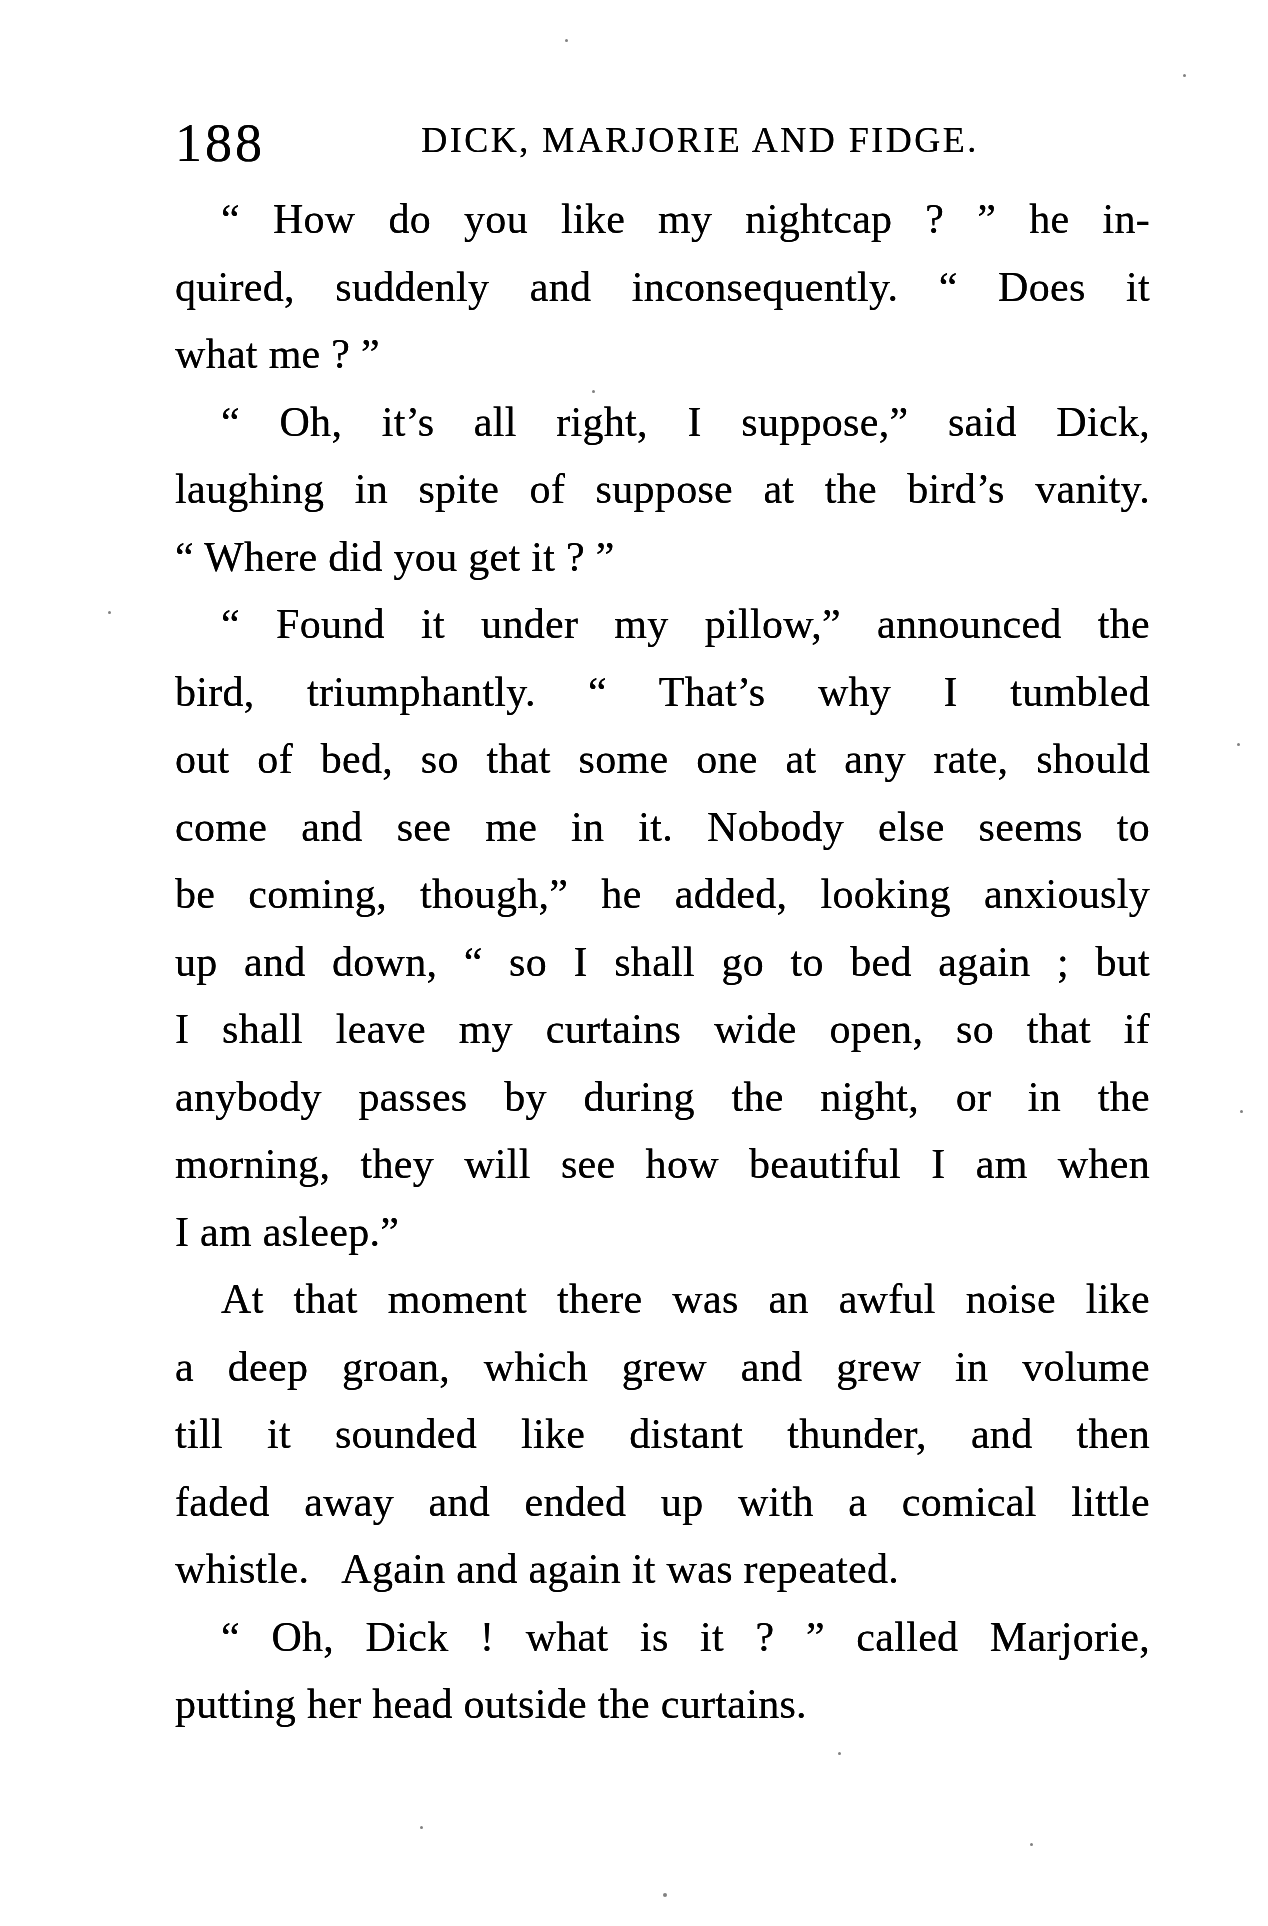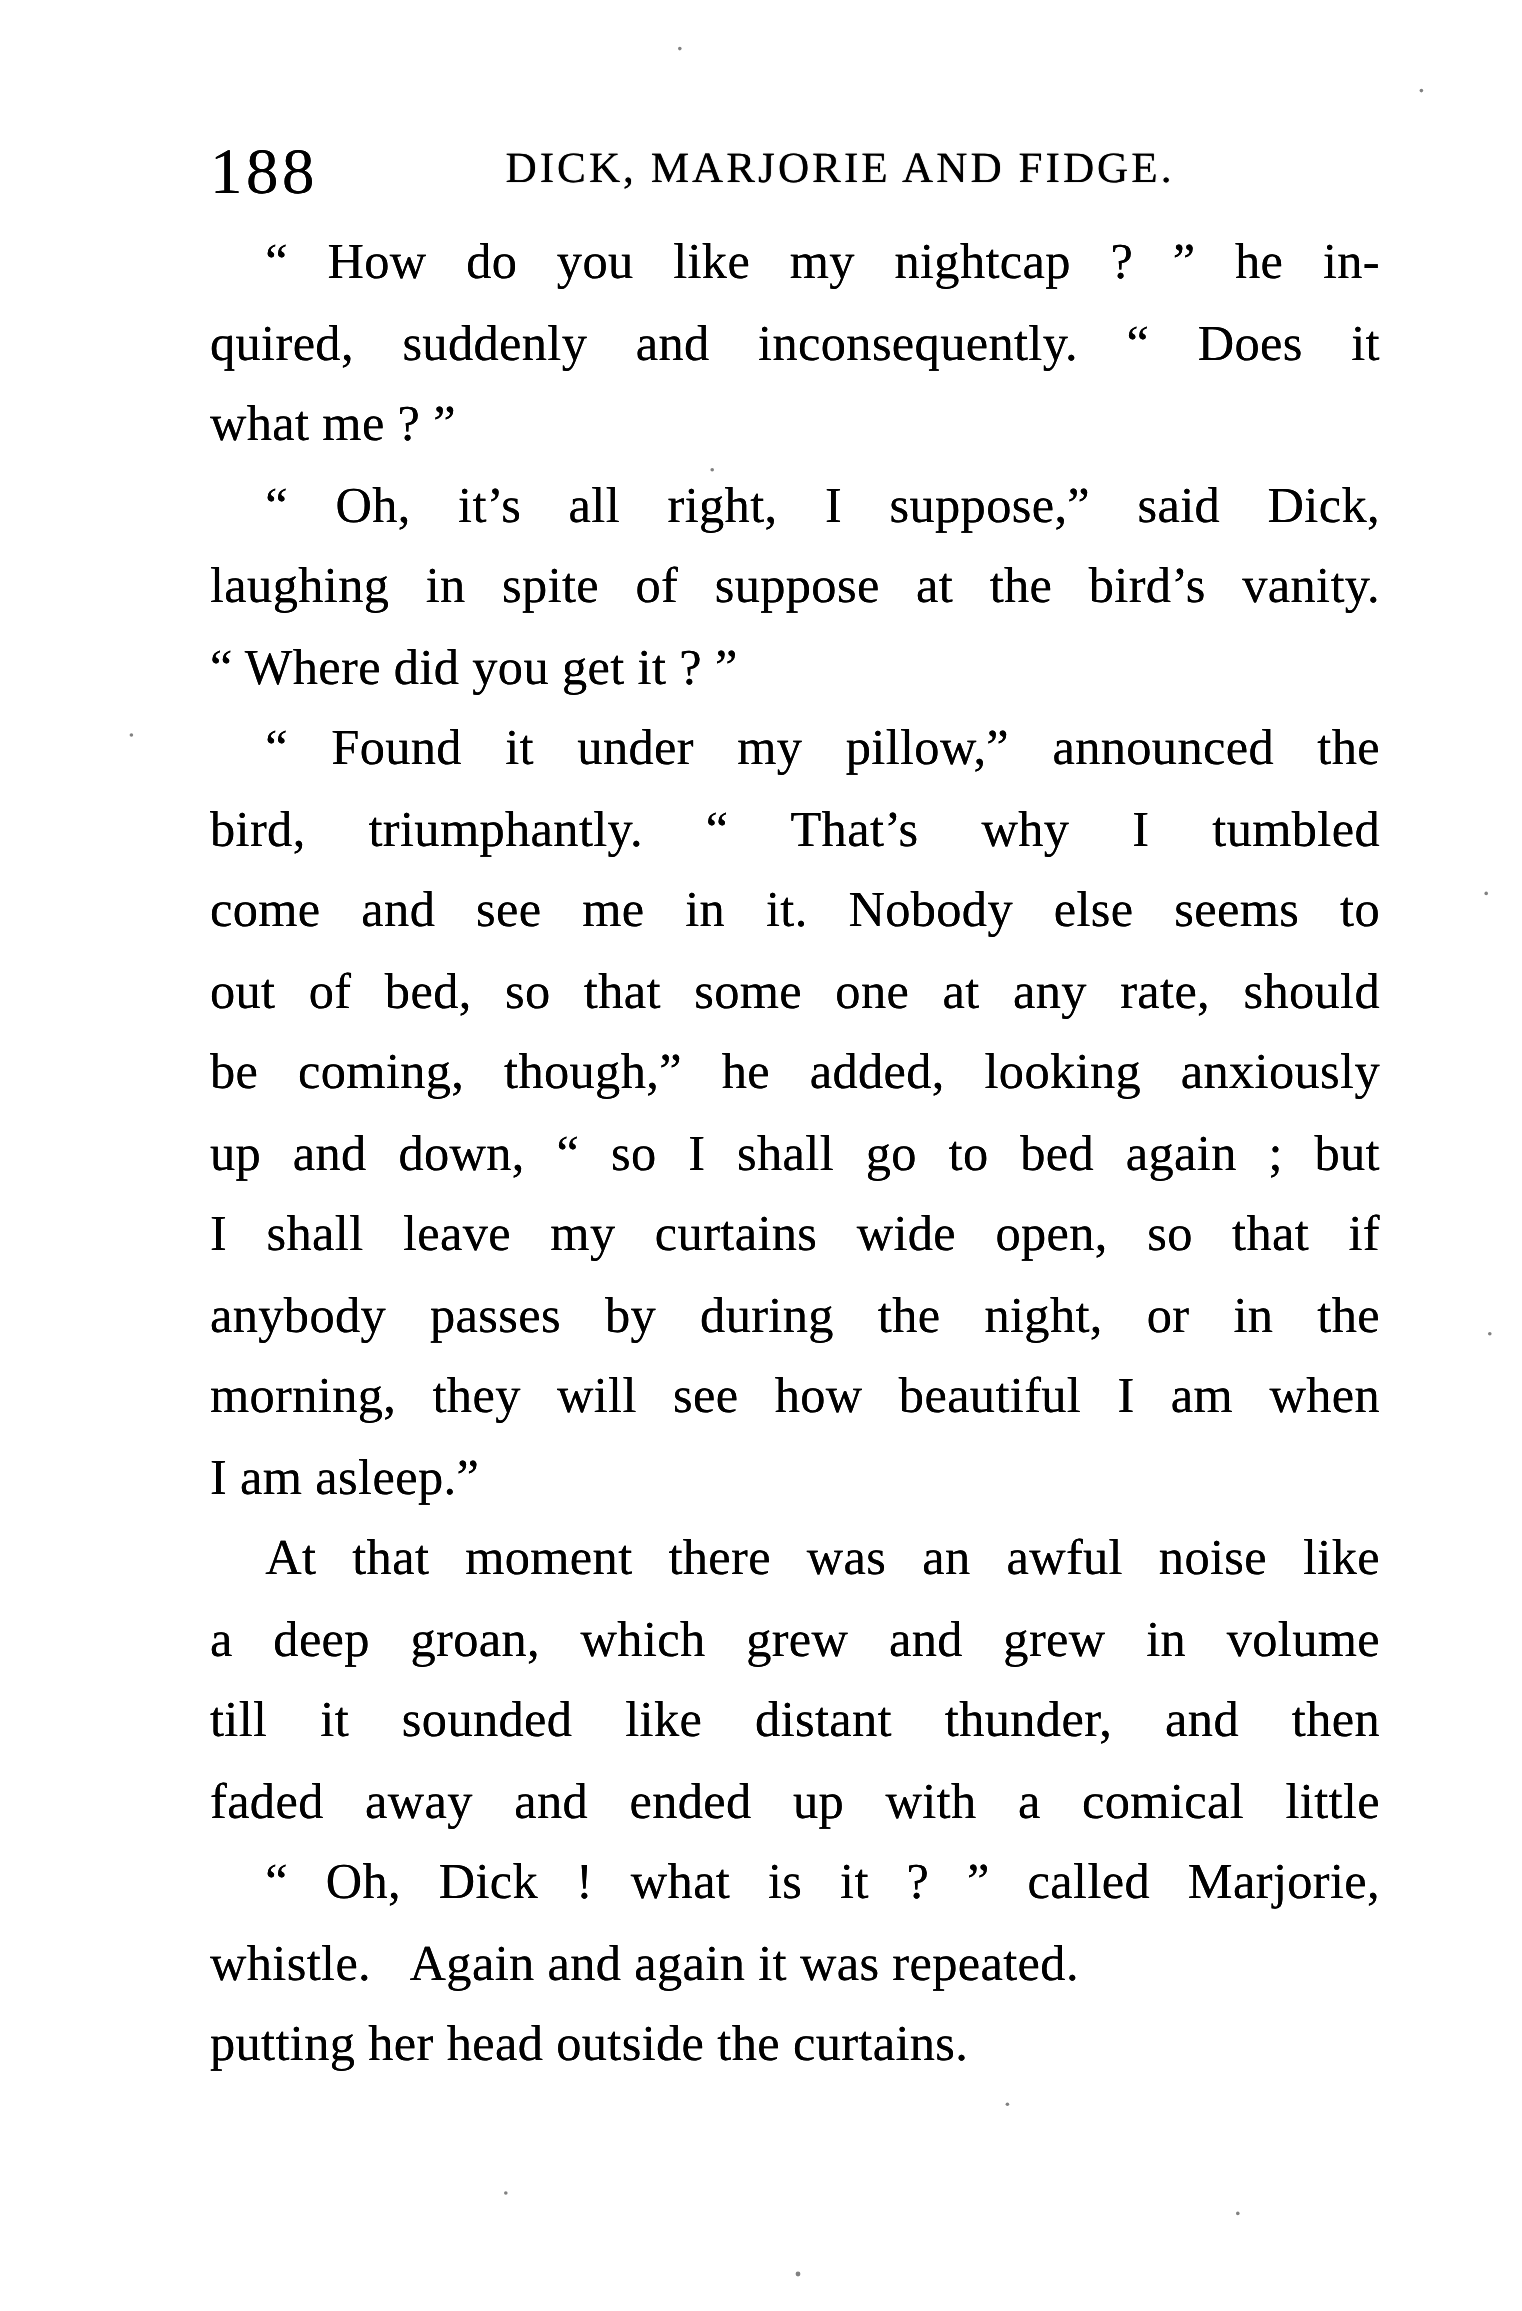--- a/index.html
+++ b/index.html
@@ -71,34 +71,34 @@
 
   <div class="text-block" id="text-block">
       <div class="line ind">“ How do you like my nightcap ? ” he in-</div>
       <div class="line">quired, suddenly and inconsequently. “ Does it</div>
       <div class="line noj">what me ? ”</div>
       <div class="line ind">“ Oh, it’s all right, I suppose,” said Dick,</div>
       <div class="line">laughing in spite of suppose at the bird’s vanity.</div>
       <div class="line noj">“ Where did you get it ? ”</div>
       <div class="line ind">“ Found it under my pillow,” announced the</div>
       <div class="line">bird, triumphantly. “ That’s why I tumbled</div>
+      <div class="line">out of bed, so that some one at any rate, should</div>
       <div class="line">come and see me in it. Nobody else seems to</div>
-      <div class="line">out of bed, so that some one at any rate, should</div>
       <div class="line">be coming, though,” he added, looking anxiously</div>
       <div class="line">up and down, “ so I shall go to bed again ; but</div>
       <div class="line">I shall leave my curtains wide open, so that if</div>
       <div class="line">anybody passes by during the night, or in the</div>
       <div class="line">morning, they will see how beautiful I am when</div>
       <div class="line noj">I am asleep.”</div>
       <div class="line ind">At that moment there was an awful noise like</div>
       <div class="line">a deep groan, which grew and grew in volume</div>
       <div class="line">till it sounded like distant thunder, and then</div>
       <div class="line">faded away and ended up with a comical little</div>
+      <div class="line noj">whistle.  Again and again it was repeated.</div>
       <div class="line ind">“ Oh, Dick ! what is it ? ” called Marjorie,</div>
-      <div class="line noj">whistle.  Again and again it was repeated.</div>
       <div class="line noj">putting her head outside the curtains.</div>
     </div>
 
   <div class="speck" style="left:565px; top:39px;  width:3px; height:3px;"></div>
   <div class="speck" style="left:1183px;top:74px;  width:3px; height:3px;"></div>
   <div class="speck" style="left:592px; top:390px; width:3px; height:3px;"></div>
   <div class="speck" style="left:108px; top:611px; width:3px; height:3px;"></div>
   <div class="speck" style="left:1237px;top:743px; width:3px; height:3px;"></div>
   <div class="speck" style="left:1240px;top:1110px;width:3px; height:3px;"></div>
   <div class="speck" style="left:838px; top:1752px;width:3px; height:3px;"></div>

